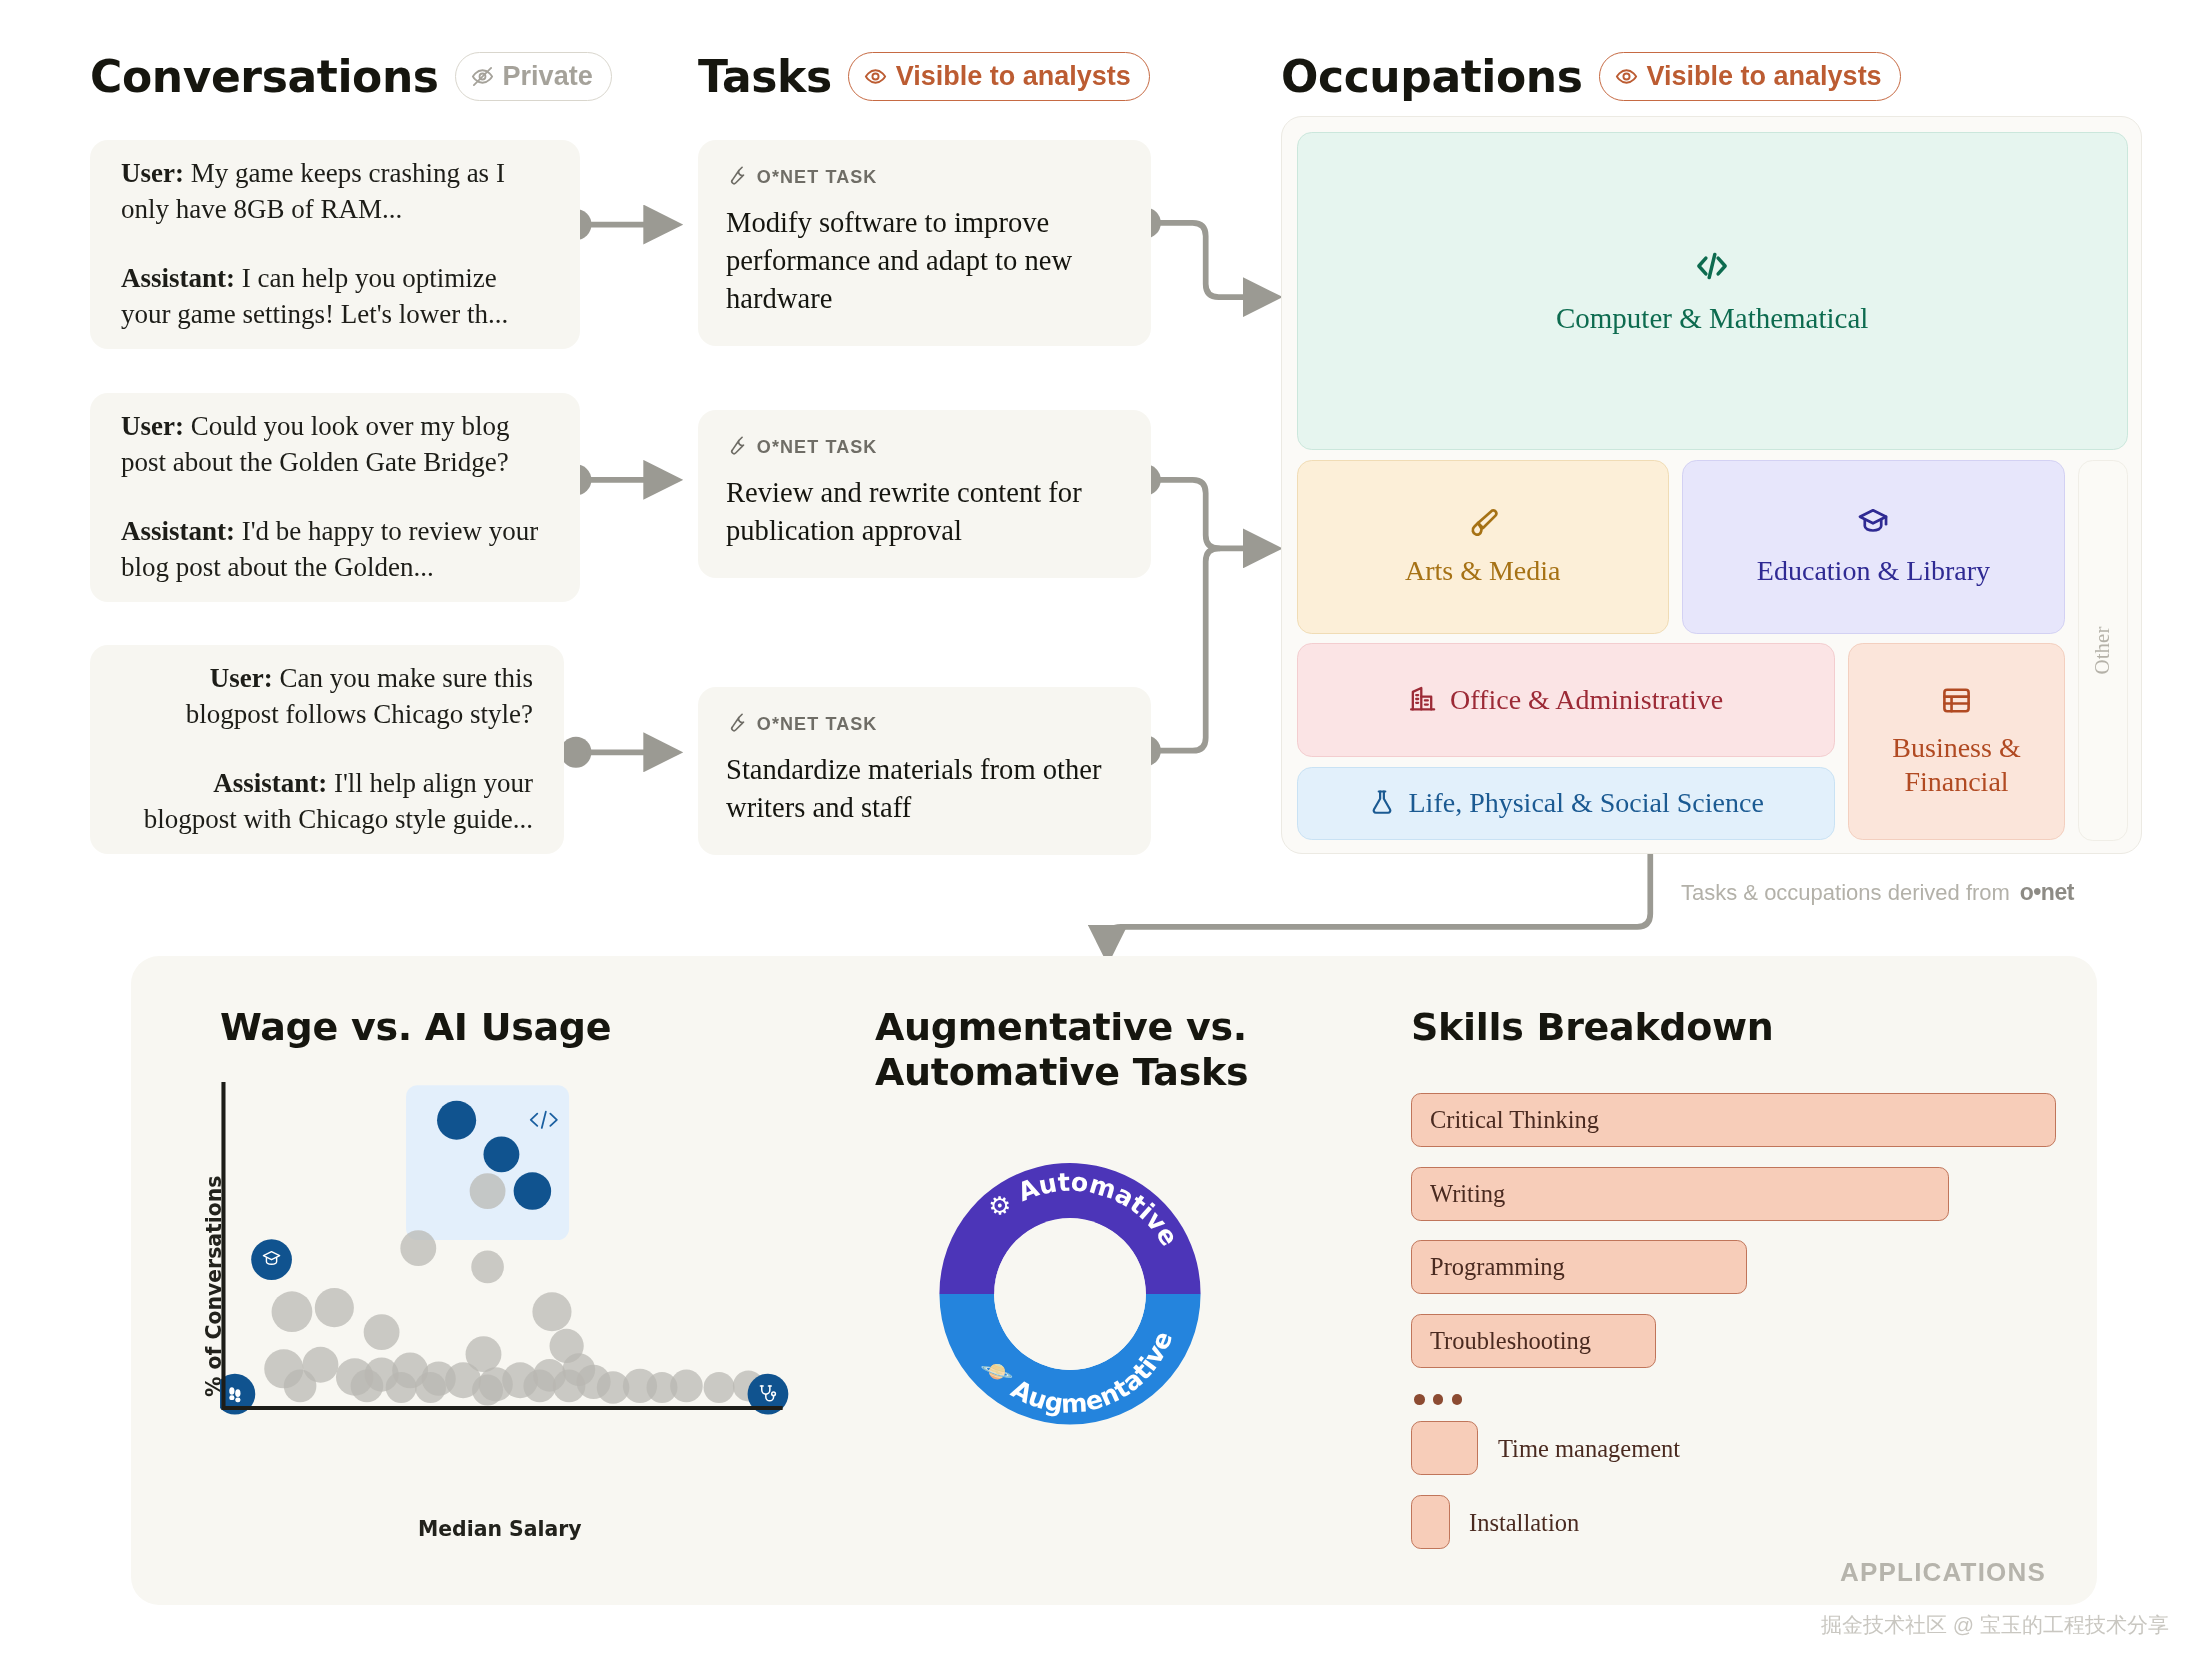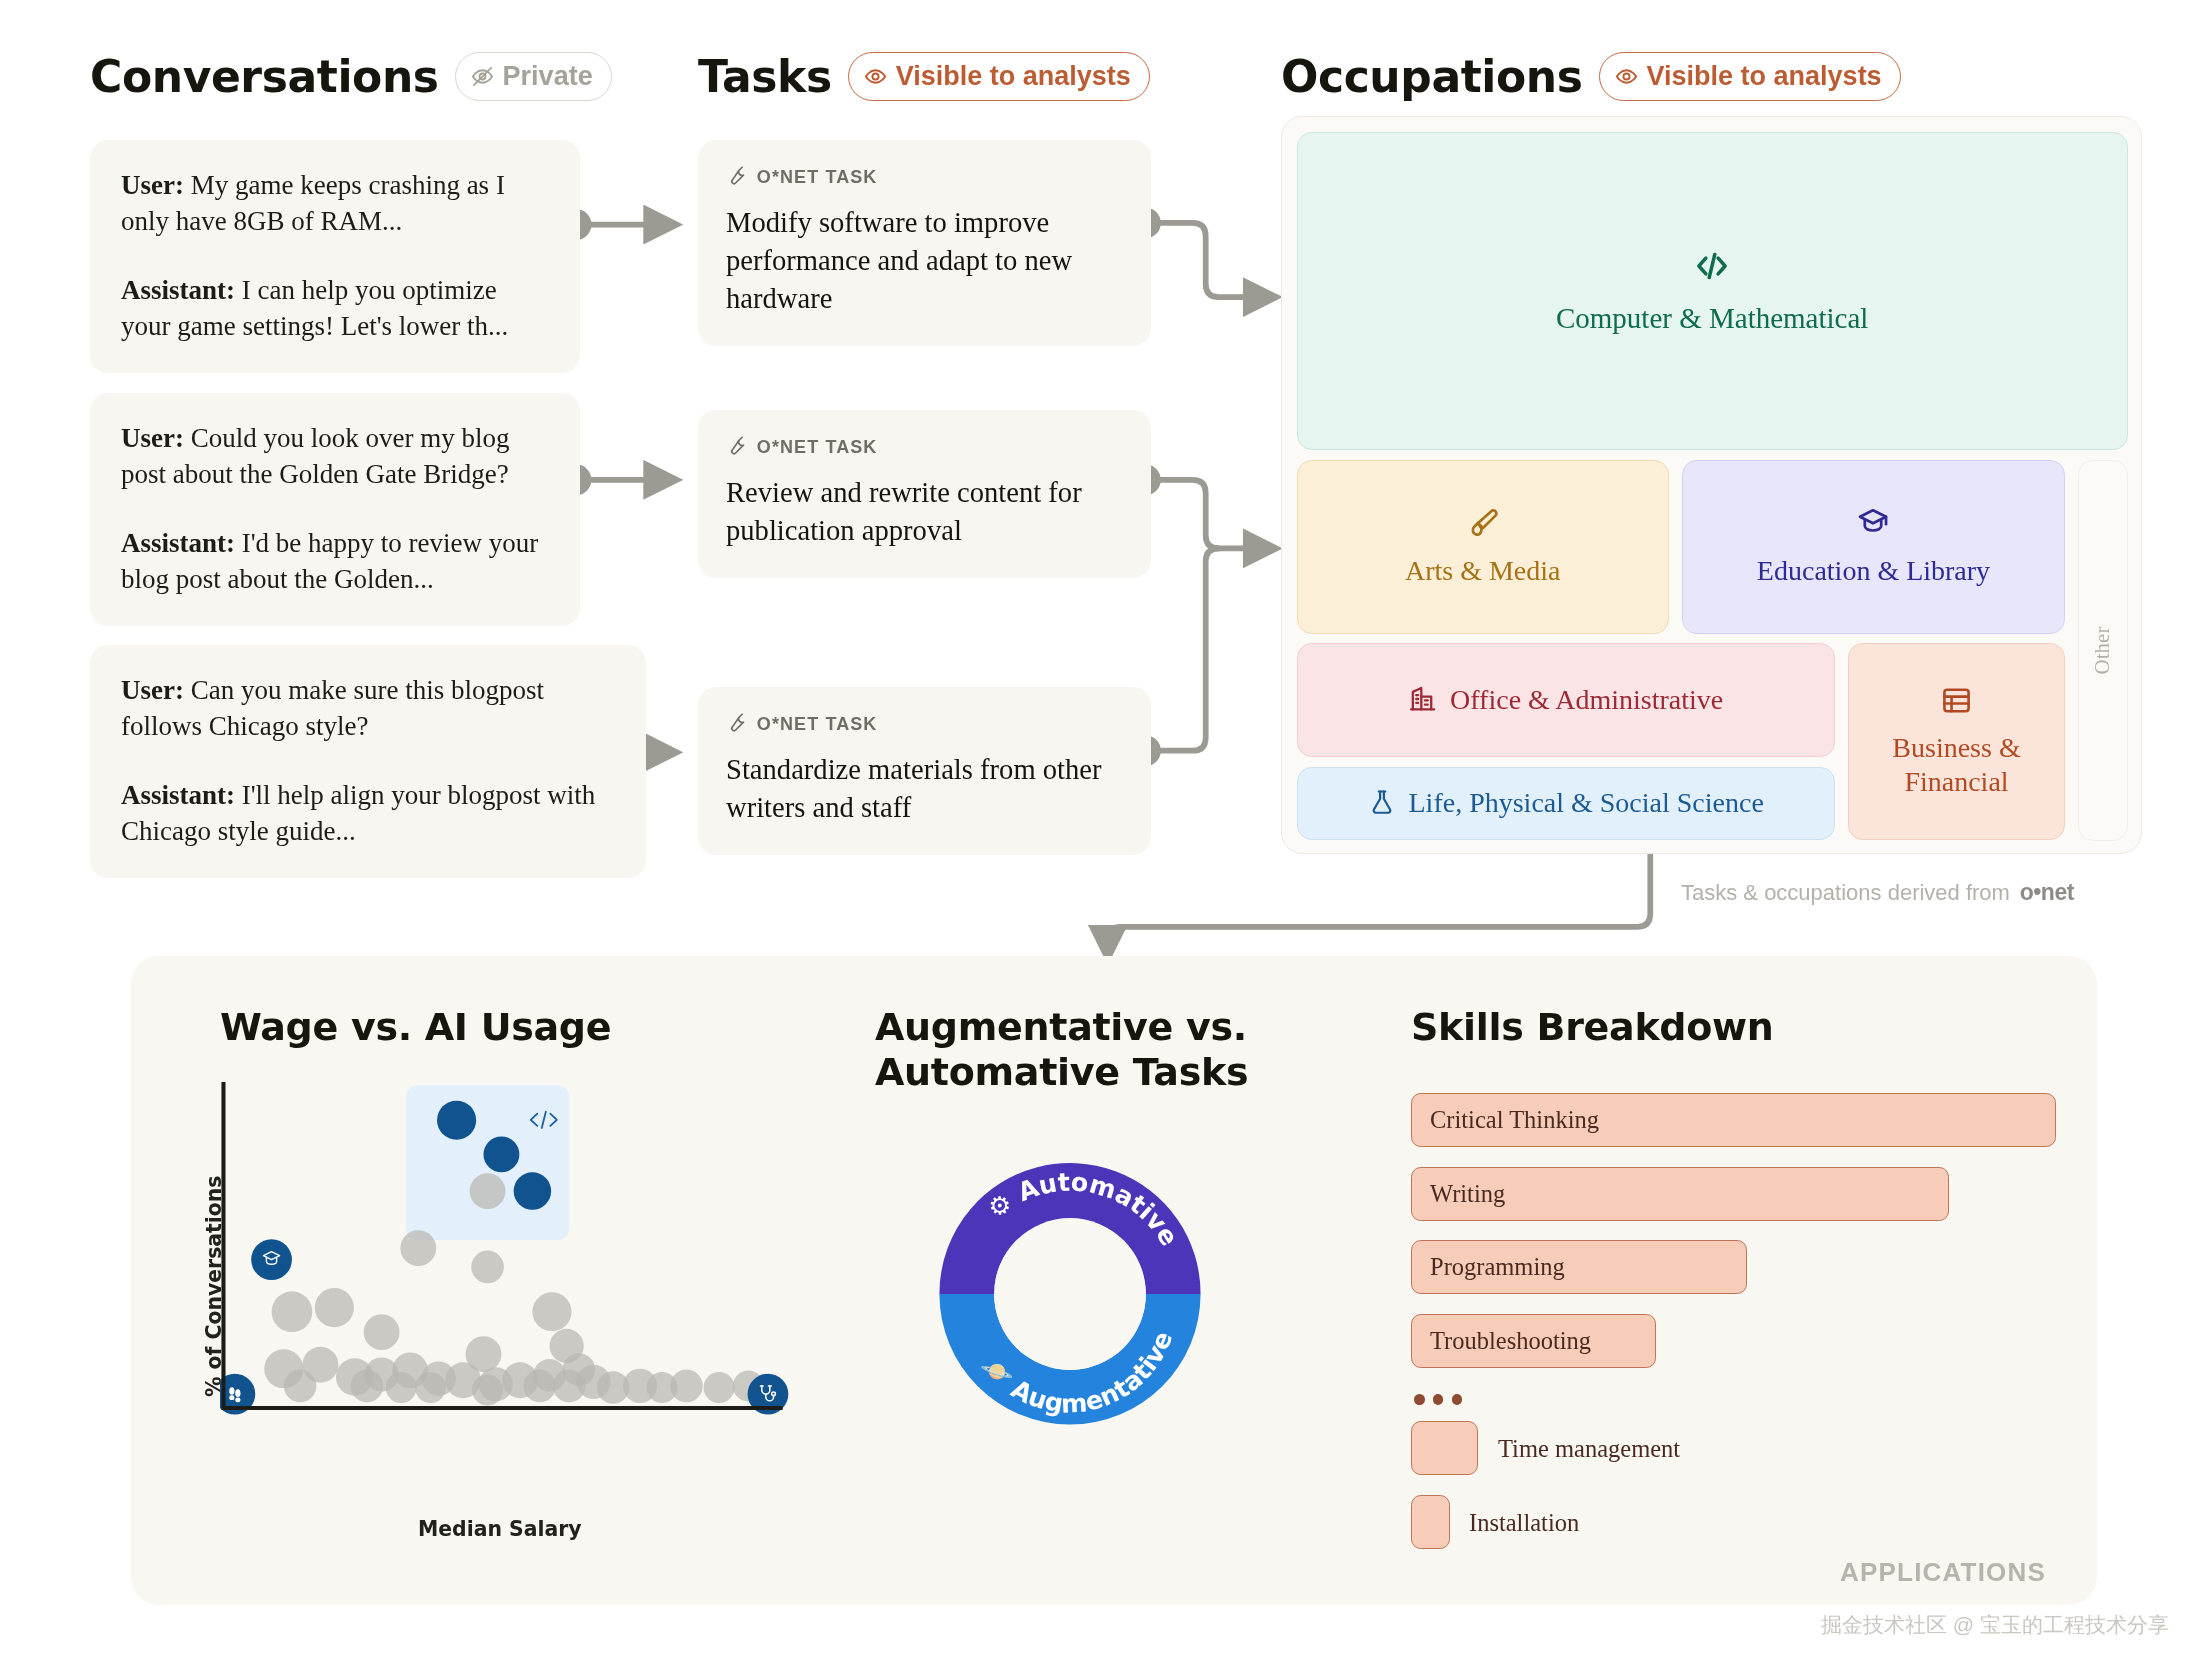--- a/index.html
+++ b/index.html
@@ -26,21 +26,21 @@
   }
   .badge.private { border:1.6px solid #d9d6cd; color:#a5a29a; background:#fff; }
   .badge.analysts { border:1.6px solid #c66a43; color:#bc5c32; background:#fff; }
   .badge svg { display:block; }
 
   
   .card {
     position:absolute; background:#f7f6f1; border-radius:18px;
     box-sizing:border-box;
   }
-  .conv-card { padding:28px 31px; }
+  .conv-card { padding:16px 31px; }
   .conv-line {
     font-family:"Liberation Serif", serif;
     font-size:27px; line-height:1.33; color:#1d1d18;
   }
   .conv-line + .conv-line { margin-top:33px; }
   .conv-line b { font-weight:700; }
 
   .task-card { padding:24.5px 28px 28px 28px; }
   .task-kicker {
     display:flex; align-items:center; gap:9.8px;
@@ -221,21 +221,21 @@
     <div class="conv-line">
       <b>User:</b>
       <span> Could you look over my blog post about the Golden Gate Bridge?</span>
     </div>
     <div class="conv-line">
       <b>Assistant:</b>
       <span>I'd be happy to review your blog post about the Golden...</span>
     </div>
   </div>
 
-  <div class="card conv-card" style="left:90px; top:645px; width:556px;">
+  <div class="card conv-card" style="left:90px; top:645px; width:474px;text-align:right;">
     <div class="conv-line">
       <b>User:</b>
       <span>Can you make sure this blogpost follows Chicago style?</span>
     </div>
     <div class="conv-line">
       <b>Assistant:</b>
       <span>I'll help align your blogpost with Chicago style guide...</span>
     </div>
   </div>
 

